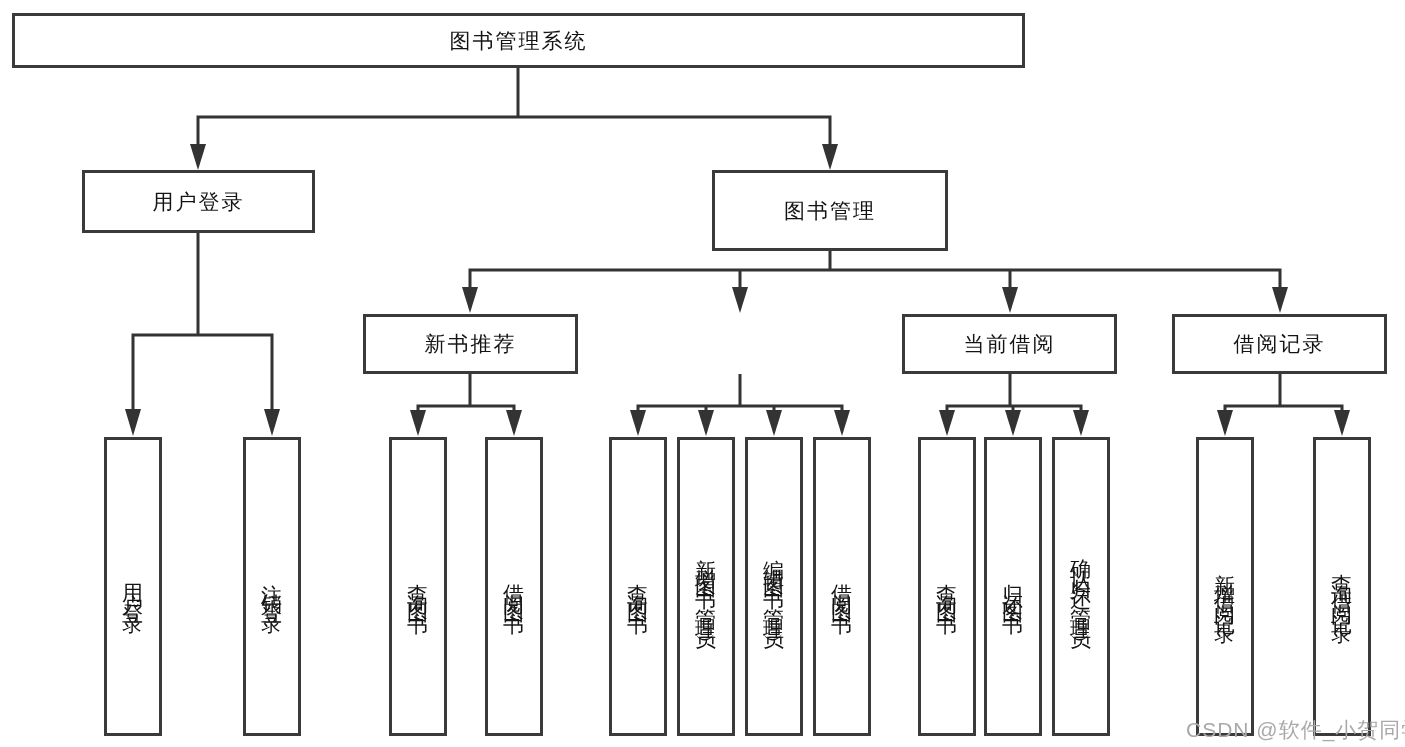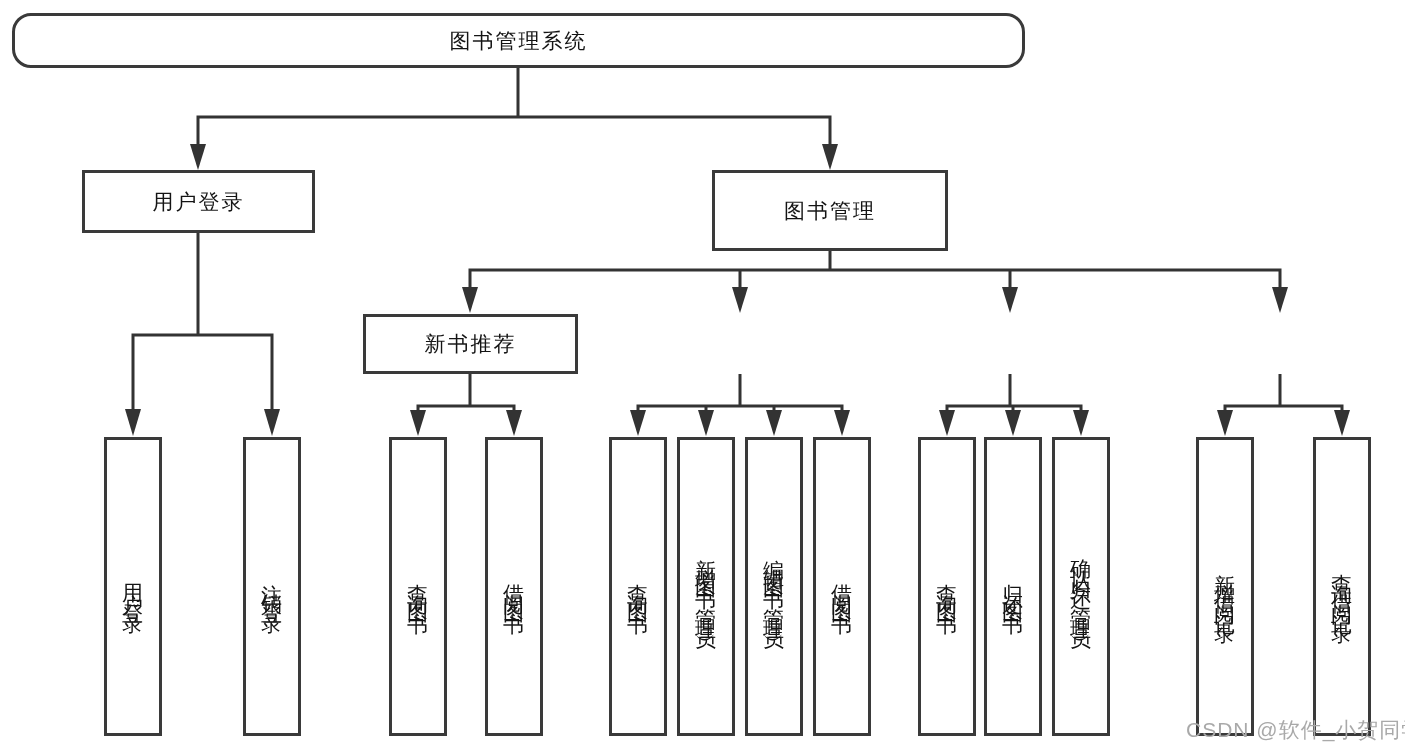--- a/index.html
+++ b/index.html
@@ -7,21 +7,21 @@
     position:relative;width:1405px;height:747px;background:#ffffff;
     font-family:"Liberation Sans","DejaVu Sans",sans-serif;overflow:hidden;
   }
   svg.wires{position:absolute;left:0;top:0;z-index:1;}
   .box{
     position:absolute;box-sizing:border-box;background:#ffffff;
     border:3px solid #3a3a3a;display:flex;align-items:center;justify-content:center;
     color:#141414;font-size:21px;letter-spacing:2px;z-index:2;text-align:center;
     line-height:1.2;
   }
-  .root{left:12px;top:13px;width:1013px;height:55px;border-radius:19px;}
+  .root{left:12px;top:13px;width:1013px;height:55px;}
   .n-user{left:82px;top:170px;width:233px;height:63px;}
   .n-mgmt{left:712px;top:170px;width:236px;height:81px;}
   .l3{top:314px;width:215px;height:60px;}
   .l3a{left:363px;} .l3b{left:633px;} .l3c{left:902px;} .l3d{left:1172px;}
   .leaf{
     top:437px;width:58px;height:299px;
     writing-mode:vertical-rl;text-orientation:upright;
     letter-spacing:10px;font-size:21px;padding:6px 0;
   }
   .la1{left:104px;} .la2{left:243px;}
@@ -78,20 +78,22 @@
       <polygon points="1334,410 1350,410 1342,436"></polygon>
     </g>
   </svg>
 
   <div class="box root">图书管理系统</div>
 
   <div class="box n-user">用户登录</div>
   <div class="box n-mgmt">图书管理</div>
 
   <div class="box l3 l3a">新书推荐</div>
+  <div class="box l3 l3c">当前借阅</div>
+  <div class="box l3 l3d">借阅记录</div>
 
   <div class="box leaf la1">用户登录</div>
   <div class="box leaf la2">注销登录</div>
 
   <div class="box leaf lb1">查询图书</div>
   <div class="box leaf lb2">借阅图书</div>
 
   <div class="box leaf lc1">查询图书</div>
   <div class="box leaf lc2">新增图书（管理员）</div>
   <div class="box leaf lc3">编辑图书（管理员）</div>

